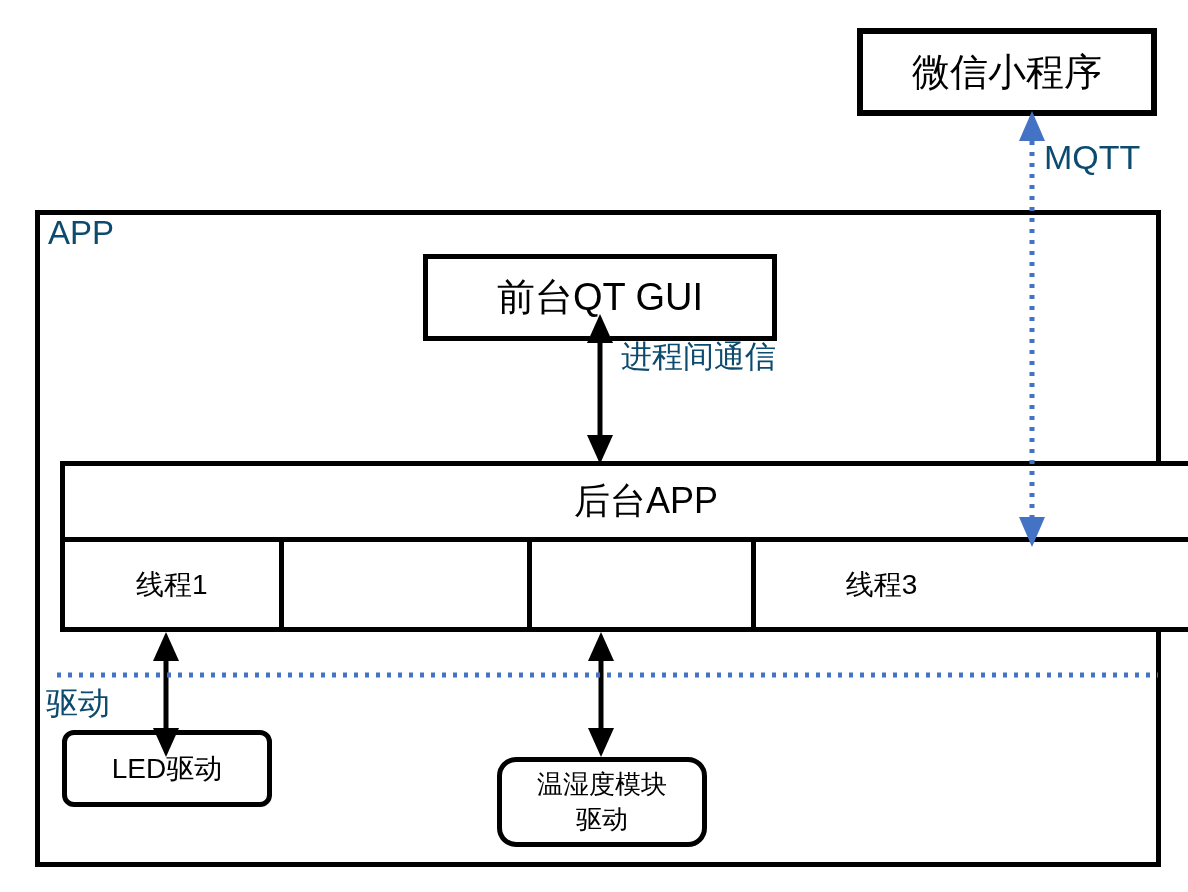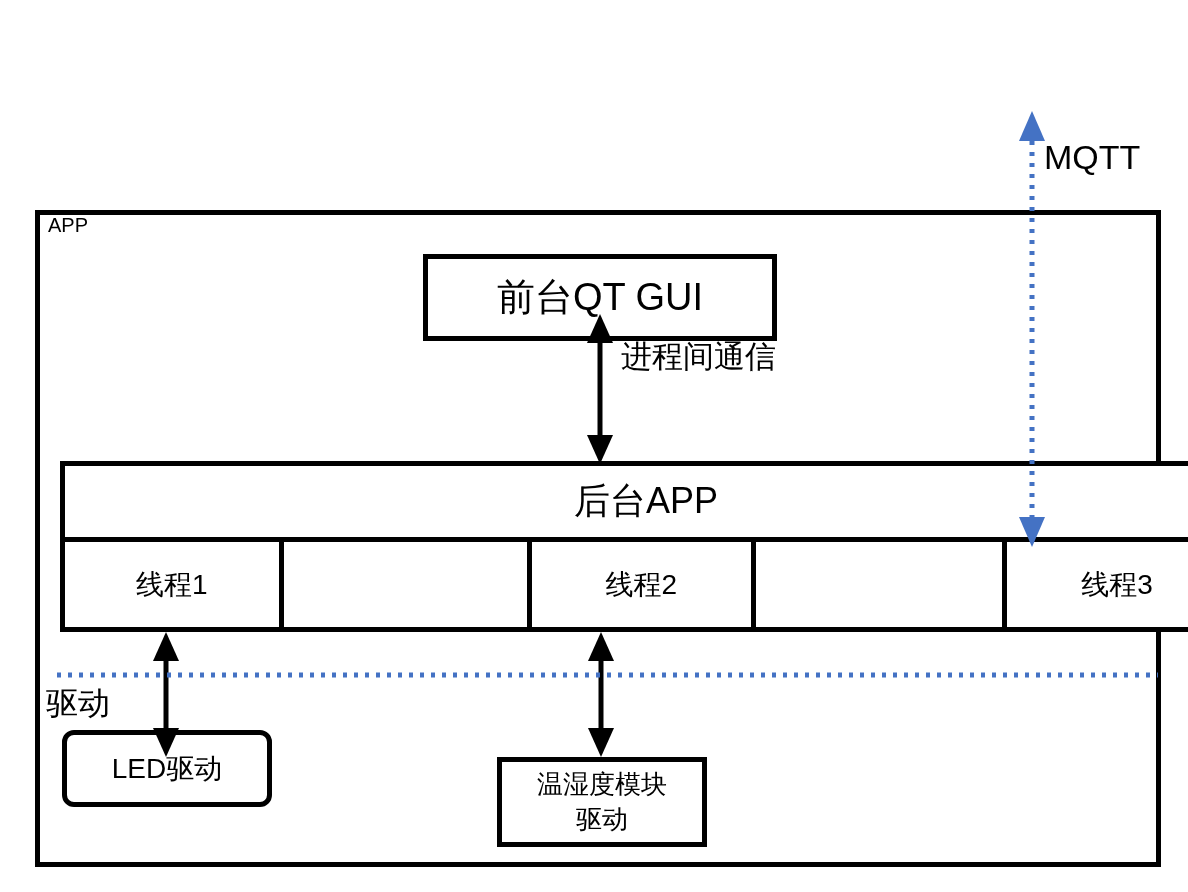--- a/index.html
+++ b/index.html
@@ -71,60 +71,63 @@
   .led-box {
     left: 62px; top: 730px; width: 210px; height: 77px;
     font-size: 28px;
     border-radius: 12px;
   }
   .temp-box {
     left: 497px; top: 757px; width: 210px; height: 90px;
     font-size: 26px;
     flex-direction: column;
     line-height: 1.35;
+    border-radius: 19px;
   }
   .blue-label {
     position: absolute;
-    color: #000000;
+    color: #0c4a6e;
     white-space: nowrap;
   }
-  .app-label   { left: 48px;  top: 214px; font-size: 20px; }
+  .app-label   { left: 48px;  top: 214px; font-size: 33px; }
   .mqtt-label  { left: 1044px; top: 138px; font-size: 34px; }
   .ipc-label-1 { left: 621px; top: 336px; font-size: 31px; }
   .ipc-label-2 { left: 621px; top: 387px; font-size: 31px; }
   .driver-label{ left: 46px;  top: 682px; font-size: 32px; }
   .connector-layer {
     position: absolute;
     left: 0; top: 0;
     width: 1188px; height: 892px;
     pointer-events: none;
     z-index: 5;
   }
 </style>
 </head>
 <body>
 
 <div class="canvas">
 
+  <div class="box wechat-box">
+    <span>微信小程序</span>
+  </div>
 
   <div class="box outer-app-box"></div>
   <div class="blue-label app-label">APP</div>
 
   <div class="box frontend-box">
     <span>前台QT GUI</span>
   </div>
 
   <div class="blue-label ipc-label-1">进程间通信</div>
 
   <div class="backend-table">
     <div class="backend-header">后台APP</div>
     <div class="thread-row">
       <div class="thread-cell">线程1</div>
       <div class="thread-cell"></div>
-      <div class="thread-cell">线程2</div>
       <div class="thread-cell"></div>
       <div class="thread-cell">线程3</div>
     </div>
   </div>
 
   <div class="blue-label driver-label">驱动</div>
 
   <div class="box led-box">
     <span>LED驱动</span>
   </div>

